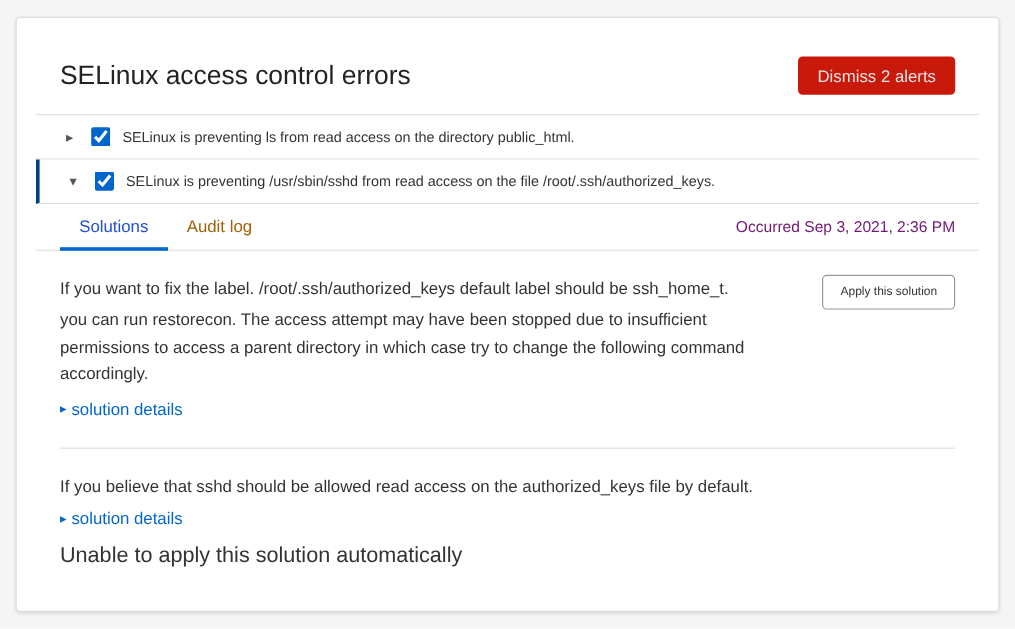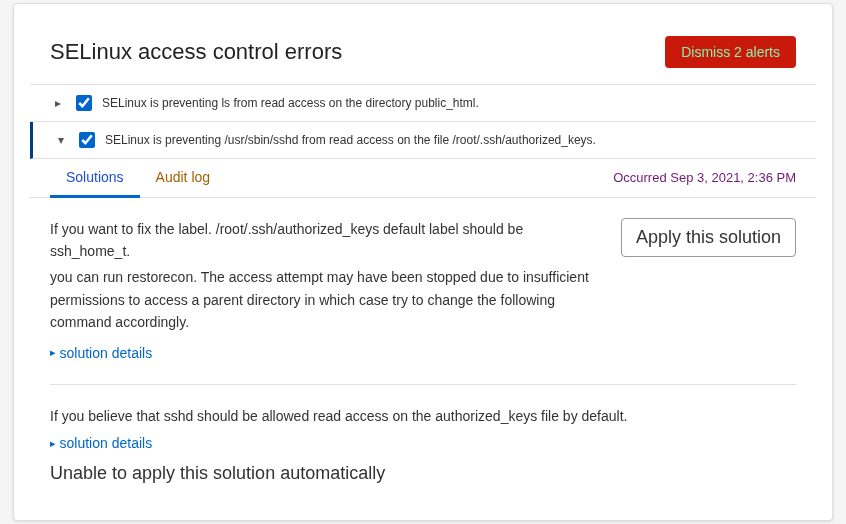--- a/index.html
+++ b/index.html
@@ -27,21 +27,21 @@
       justify-content: space-between;
       padding: 16px 20px;
     }
     .card-title {
       font-size: 22px;
       font-weight: 400;
       color: #222;
     }
     .dismiss-btn {
       background: #c9190b;
-      color: #86efac;
+      color: #e5e5e5;
       border: none;
       border-radius: 4px;
       padding: 8px 16px;
       font-size: 14px;
       font-weight: 500;
       cursor: pointer;
     }
     .alert-list {
       border-top: 1px solid #e0e0e0;
     }
@@ -138,21 +138,21 @@
     .solution-details-link .chevron-right {
       font-size: 11px;
       color: #0066cc;
     }
     .apply-btn {
       background: #fff;
       color: #333;
       border: 1px solid #999;
       border-radius: 4px;
       padding: 8px 14px;
-      font-size: 18px;
+      font-size: 10px;
       cursor: pointer;
       white-space: nowrap;
       flex-shrink: 0;
     }
     .solution-block2 {
       padding: 20px 0;
     }
     .solution-block2 .solution-text {
       margin-bottom: 8px;
     }

